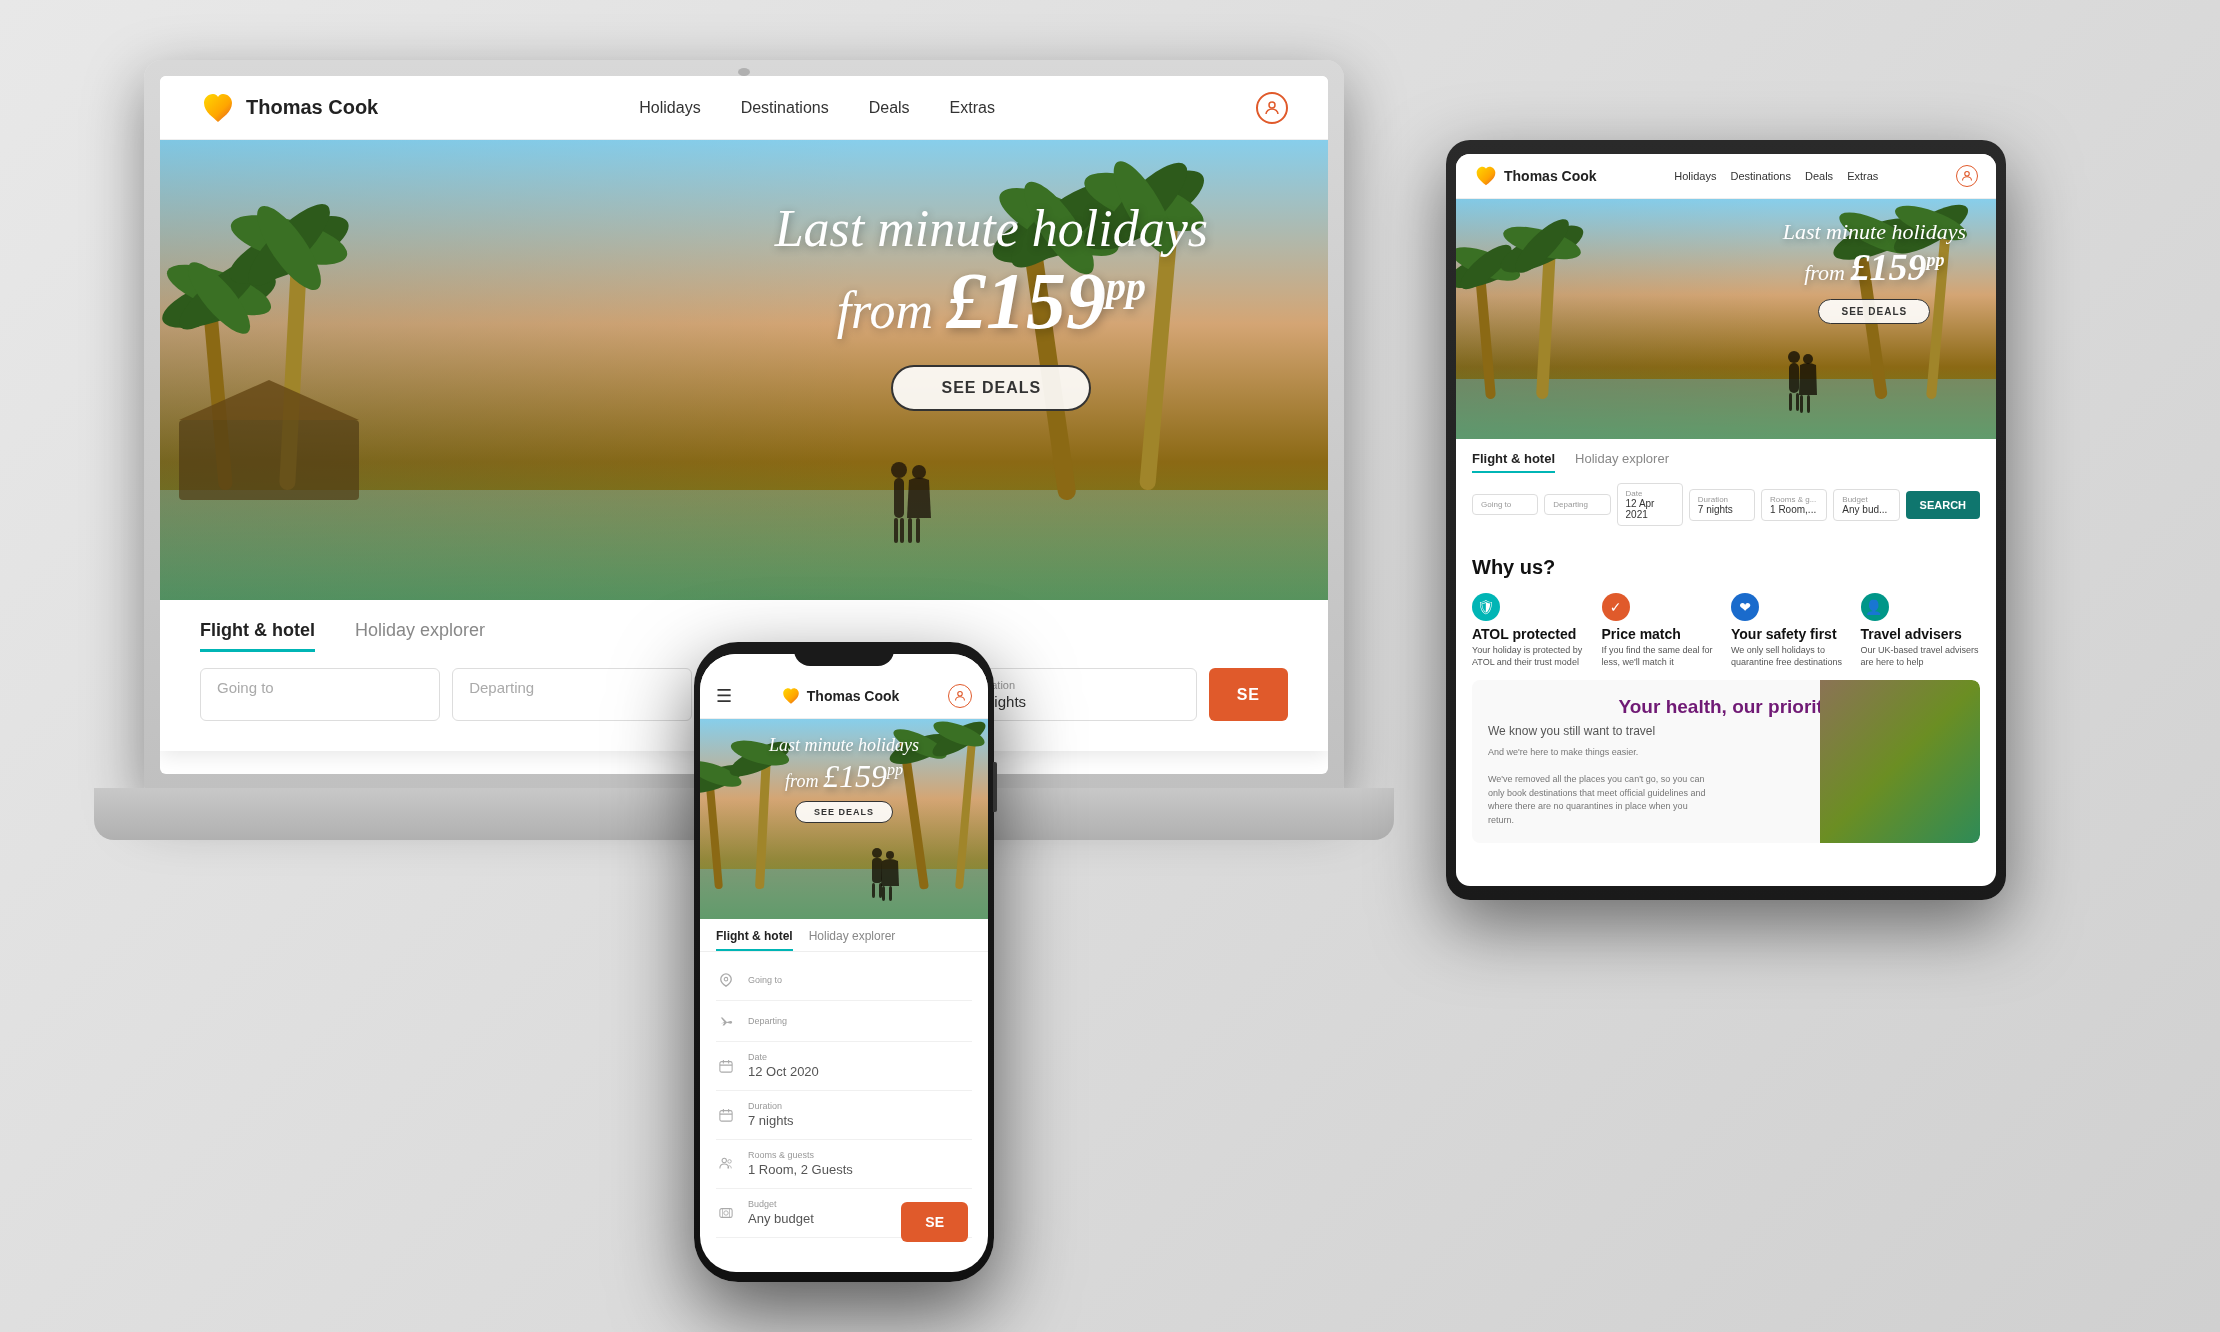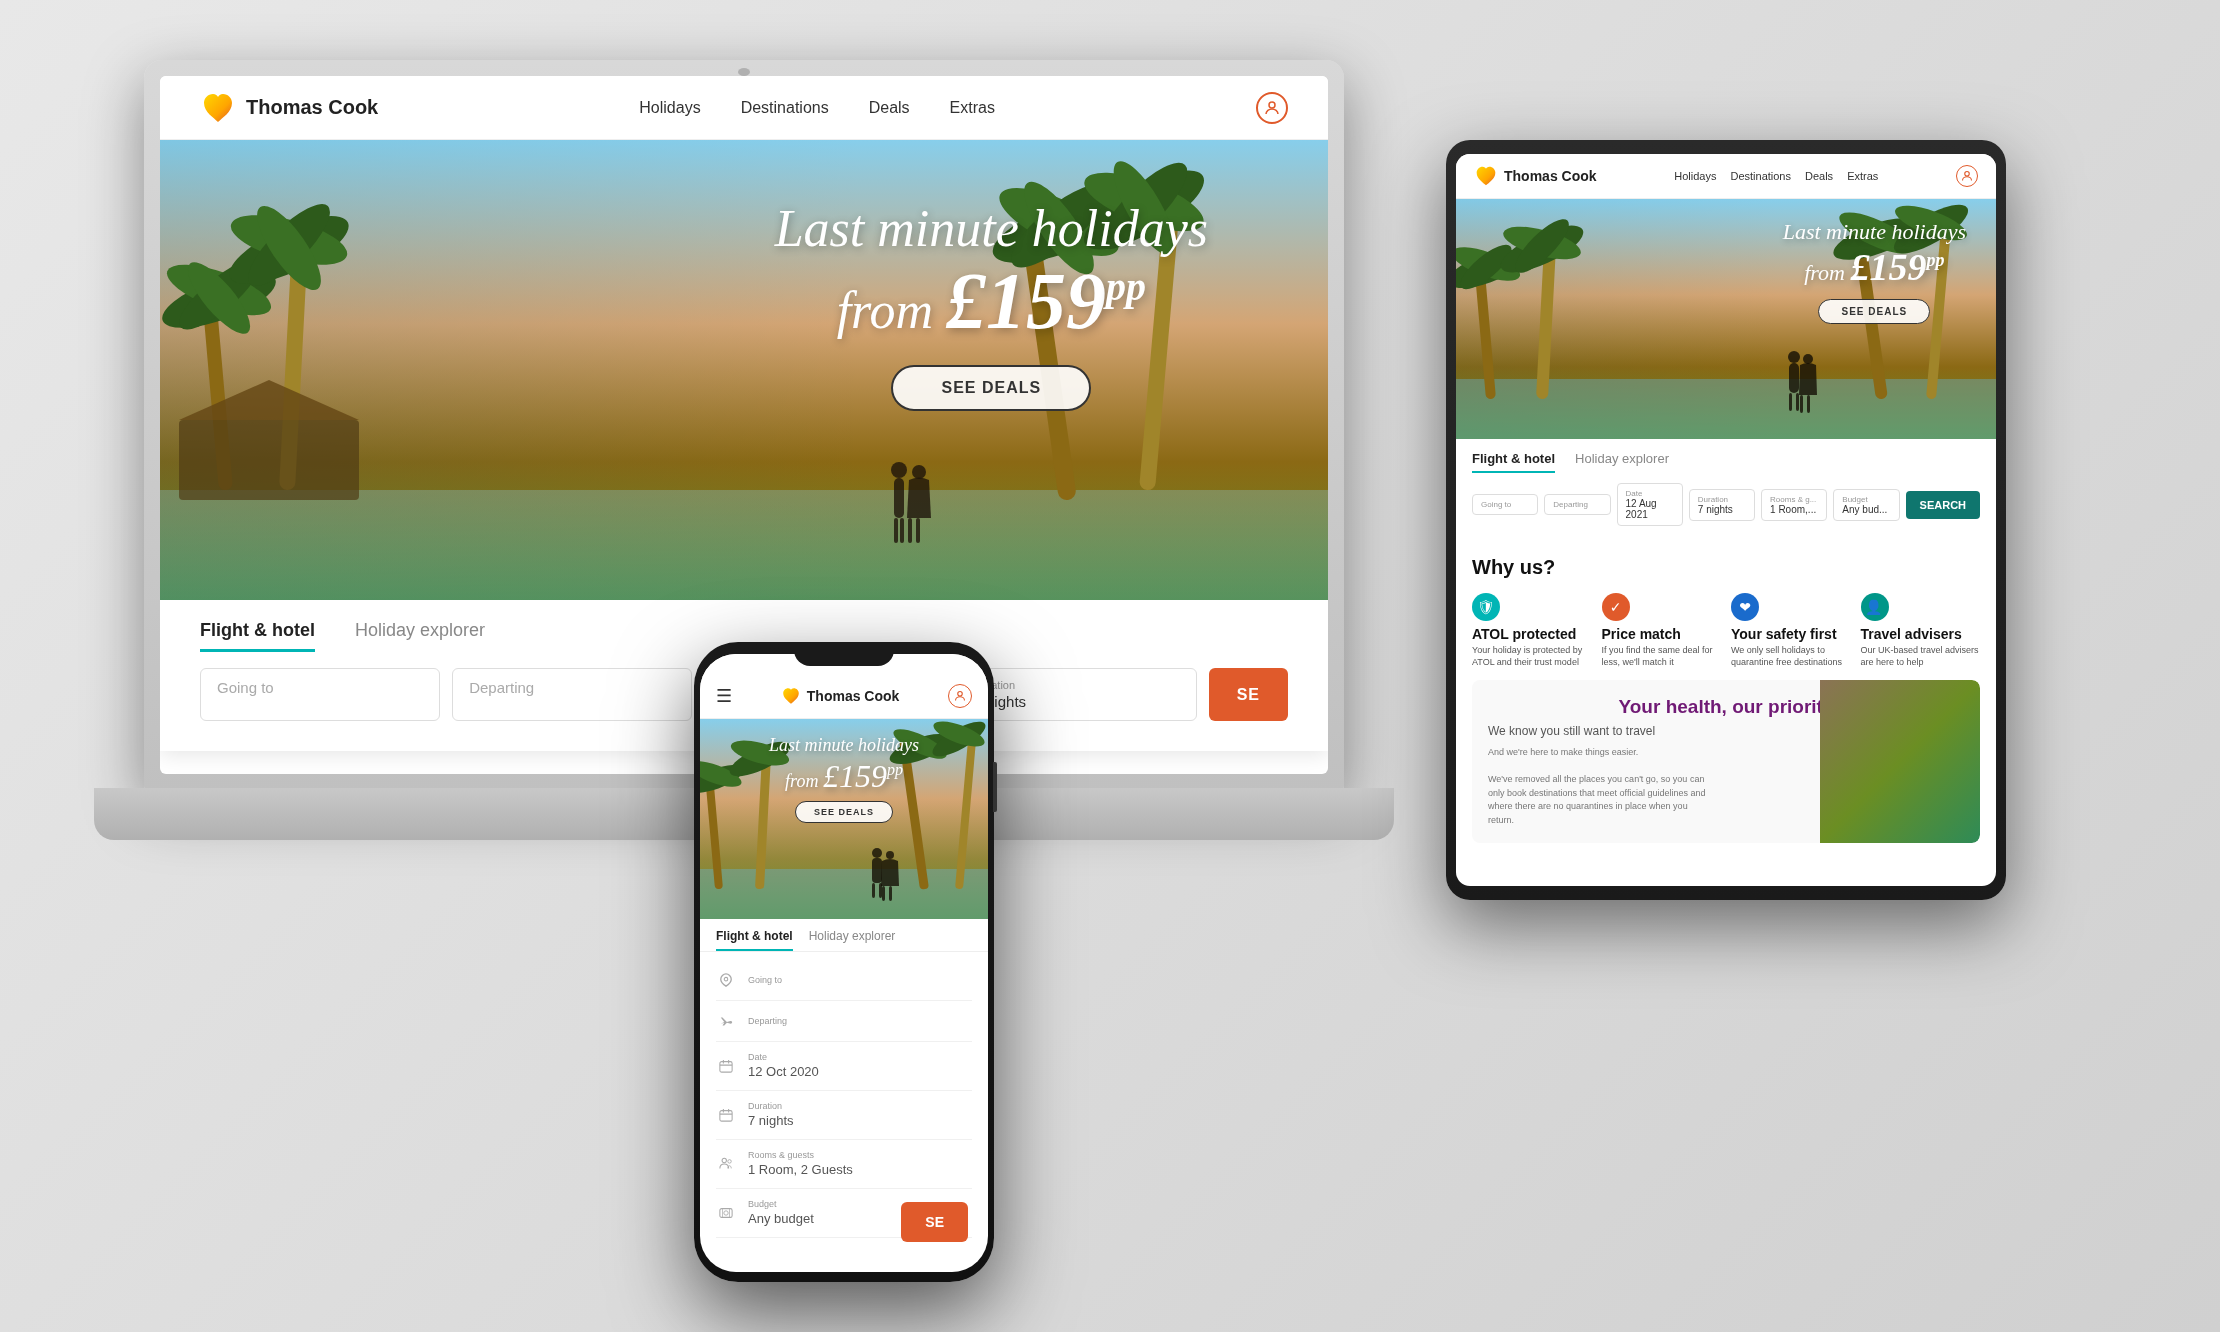--- a/index.html
+++ b/index.html
@@ -731,21 +731,21 @@
           </div>
           <div class="ts-fields-row">
             <div class="ts-field">
               <span class="ts-field-label">Going to</span>
             </div>
             <div class="ts-field">
               <span class="ts-field-label">Departing</span>
             </div>
             <div class="ts-field">
               <span class="ts-field-label">Date</span>
-              <span class="ts-field-value">12 Aug 2021</span>
+              <span class="ts-field-value">12 Apr 2021</span>
             </div>
             <div class="ts-field">
               <span class="ts-field-label">Duration</span>
               <span class="ts-field-value">7 nights</span>
             </div>
             <div class="ts-field">
               <span class="ts-field-label">Rooms &amp; g...</span>
               <span class="ts-field-value">1 Room,...</span>
             </div>
             <div class="ts-field">

